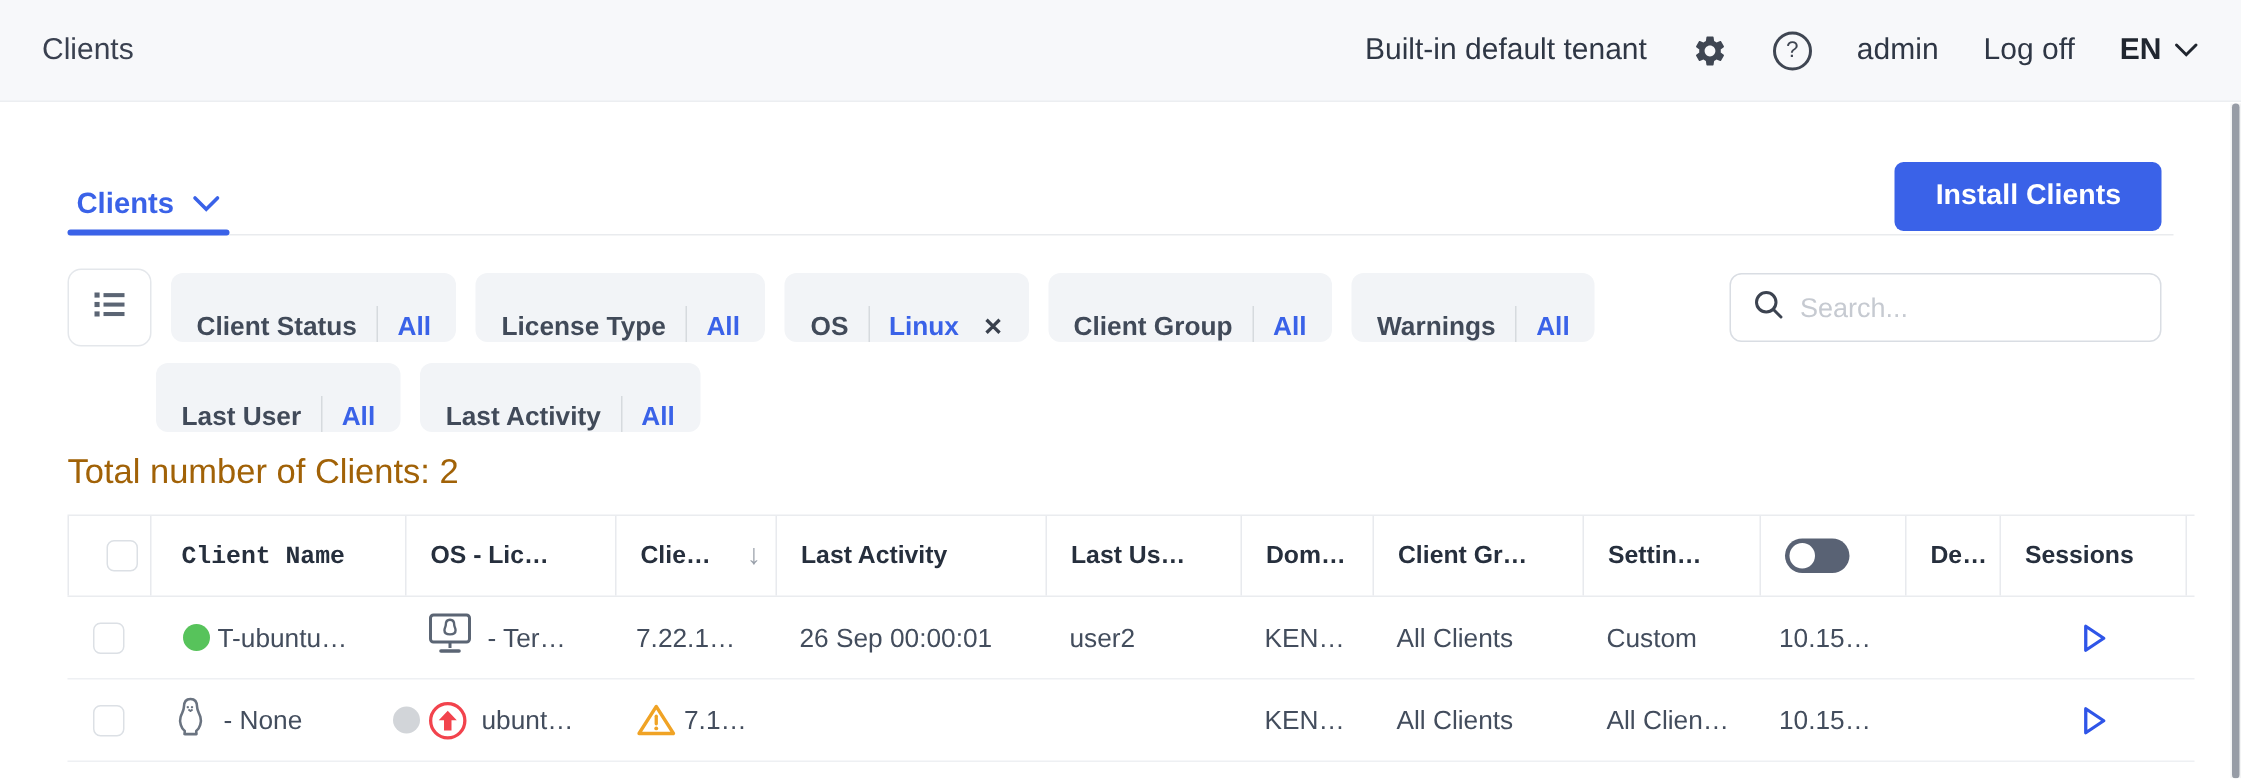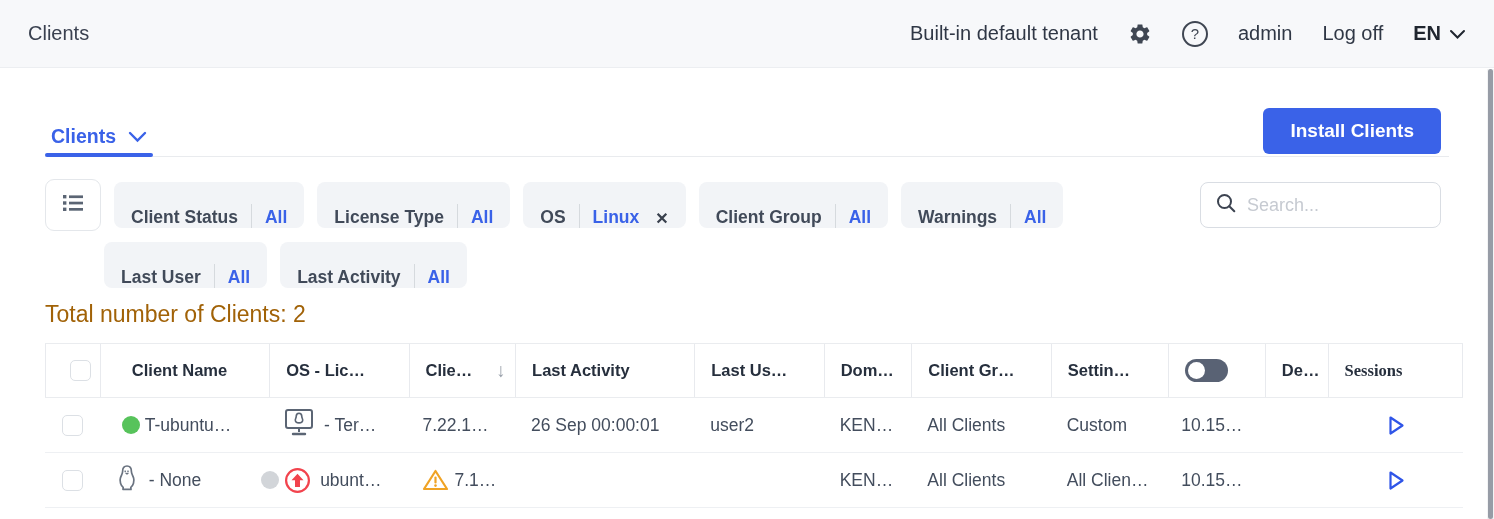--- a/index.html
+++ b/index.html
@@ -41,21 +41,21 @@
   .filter-row1 { display:flex; gap:13px; align-items:center; }
   .filter-row2 { display:flex; gap:13px; align-items:center; margin-top:11px; margin-left:59px; }
   .list-btn { width:56px; height:52px; background:#fff; border:1px solid #e4e7eb;
     border-radius:9px; display:flex; align-items:center; justify-content:center; cursor:pointer; }
   .chip { display:inline-flex; align-items:flex-end; height:46px; background:#f2f4f7;
     border-radius:8px; padding:0 17px; gap:13px; cursor:pointer; }
   .chip .lbl { font-size:17.5px; font-weight:600; color:#414a59; }
   .chip .sep { width:1px; height:24px; background:#d6dade; }
   .chip .val { font-size:17.5px; font-weight:700; color:#3a62e8; }
   .chip .x { font-size:16px; font-weight:600; color:#39404d; margin-left:3px; cursor:pointer; }
-  .search-box { position:absolute; top:3px; right:8px; width:241px; height:46px;
+  .search-box { position:absolute; top:3px; right:8px; width:288px; height:46px;
     border:1.5px solid #d9dde3; border-radius:8px; background:#fff;
     display:flex; align-items:center; padding:0 14px; gap:10px; }
   .search-box input { border:none; outline:none; font-size:18px; color:#414a59;
     width:170px; font-family:"Liberation Sans", sans-serif; background:transparent; }
   .search-box input::placeholder { color:#c6cad1; }
 
   
   .summary { position:absolute; top:301px; left:45px; font-size:23px; font-weight:400; color:#a16207; }
 
   
@@ -70,21 +70,21 @@
   .c1 { width:170px; padding-left:22px; gap:5px; }
   .c2 { width:140px; padding-left:14px;align-items:center; }
   .c3 { width:107px; padding-left:14px; gap:5px; }
   .c4 { width:180px; }
   .c5 { width:130px; }
   .c6 { width:88px; }
   .c7 { width:140px; }
   .c8 { width:118px; }
   .c9 { width:97px; padding-left:13px; }
   .c10 { width:63px; }
-  .c11 { width:136px;font-family:Liberation Serif, serif; }
+  .c11 { width:125px; }
   .trow .c11 { justify-content:center; padding-left:0; }
   .checkbox { width:21px; height:21px; border:1.5px solid #dce0e5; border-radius:5px; background:#fff; cursor:pointer; }
   .dot { width:18px; height:18px; border-radius:50%; flex:none; }
   .dot.online { background:#57c35b; }
   .dot.offline { background:#d2d5d9; }
   .sort-arrow { color:#99a0aa; font-size:19px; font-weight:400; margin-left:14px; }
   .toggle { width:43px; height:23px; border-radius:12px; background:#596274; position:relative; cursor:pointer; }
   .toggle .knob { position:absolute; left:3px; top:3px; width:17px; height:17px; border-radius:50%; background:#fff; }
   .play { cursor:pointer; display:flex; }
   .name-txt { white-space:nowrap; }
@@ -199,21 +199,21 @@
     </div>
   </div>
 
   <div class="summary">Total number of Clients: 2</div>
 
   <div class="table">
     <div class="thead">
       <div class="cell c0">
           <span class="checkbox"></span>
         </div>
-      <div class="cell c1" style="padding-left:31px;">Client Name</div>
+      <div class="cell c1" style="padding-left:20px;font-family:Liberation Mono, monospace;">Client Name</div>
       <div class="cell c2">OS - Lic…</div>
       <div class="cell c3">
         <span>Clie…</span>
         <span class="sort-arrow">↓</span>
       </div>
       <div class="cell c4">Last Activity</div>
       <div class="cell c5">Last Us…</div>
       <div class="cell c6">Dom…</div>
       <div class="cell c7">Client Gr…</div>
       <div class="cell c8">Settin…</div>

